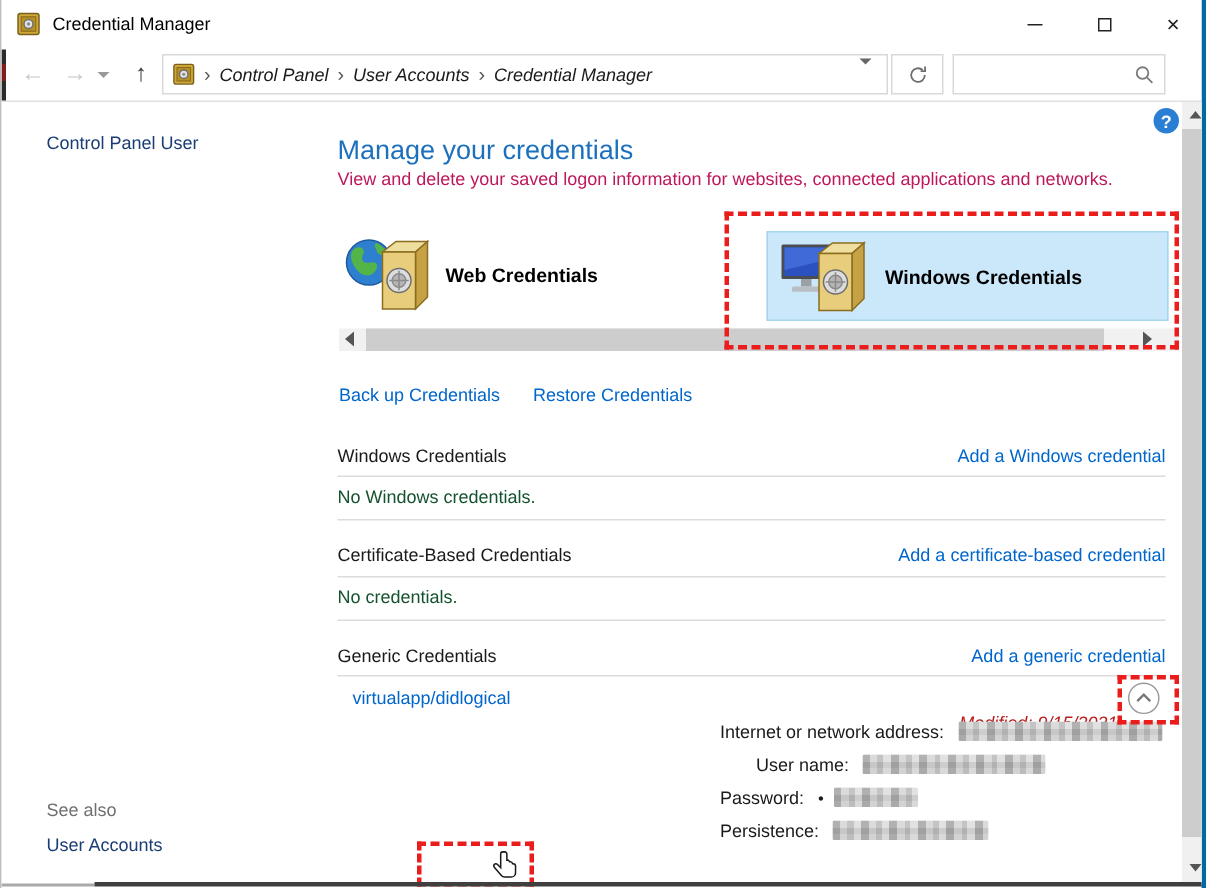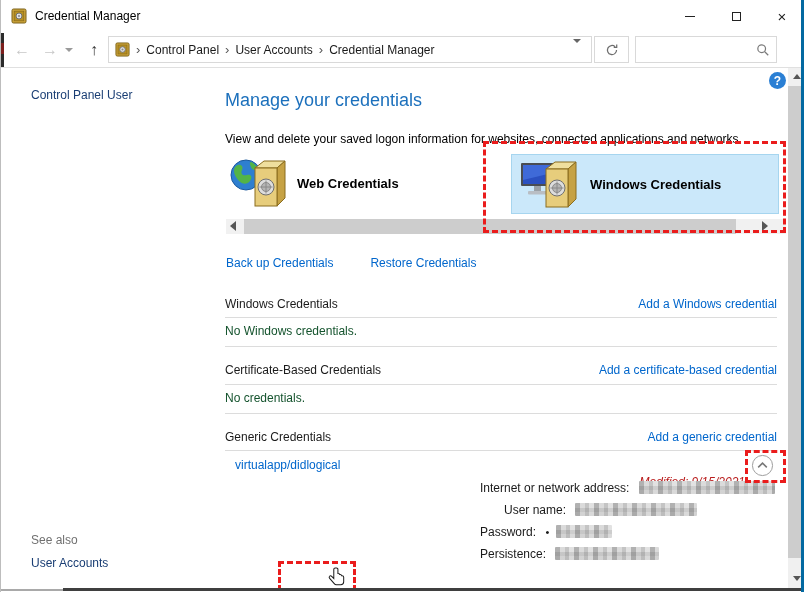--- a/index.html
+++ b/index.html
@@ -22,52 +22,52 @@
   .navbar { position:absolute; left:0; top:32px; width:804px; height:36px; background:#fff; border-bottom:1px solid #e0e0e0; }
   .edge-artifact { position:absolute; left:0; top:1px; width:3px; height:34px;
                    background:linear-gradient(#2b2b2b 0%,#2b2b2b 28%,#7c1f1d 28%,#7c1f1d 62%,#2b2b2b 62%); }
   .navarrow { position:absolute; top:0; height:35px; width:26px; display:flex; align-items:center; justify-content:center; font-size:16px; }
   .navarrow.disabled { color:#c7c7c7; }
   .navarrow.enabled { color:#3a3a3a; }
   .tri-down { width:0; height:0; border-left:4px solid transparent; border-right:4px solid transparent; border-top:4px solid #9a9a9a; }
   .dropbtn { position:absolute; left:60px; top:0; width:16px; height:35px; display:flex; align-items:center; justify-content:center; }
   .addressbar { position:absolute; left:107px; top:4px; width:484px; height:27px; border:1px solid #d9d9d9; background:#fff;
                 display:flex; align-items:center; padding:0 6px; gap:6px; }
-  .crumb { color:#1a1a1a; white-space:nowrap; }
+  .crumb { color:#1a1a1a; white-space:nowrap;font-style:italic; }
   .crumb-sep { color:#555; font-size:13px; }
   .addr-chevron { margin-left:auto; padding-right:4px; }
   .addr-chevron .tri-down { border-top-color:#666; }
   .refreshbtn { position:absolute; left:593px; top:4px; width:35px; height:27px; border:1px solid #d9d9d9; background:#fff;
                 display:flex; align-items:center; justify-content:center; }
   .searchbox { position:absolute; left:634px; top:4px; width:142px; height:27px; border:1px solid #d9d9d9; background:#fff; }
   .searchbox input { position:absolute; left:4px; top:1px; width:112px; height:23px; border:none; outline:none; font:inherit; }
   .mag-icon { position:absolute; right:6px; top:6px; }
 
   
   .content { position:absolute; left:0; top:68px; width:804px; height:521px; background:#fff; }
   .sidebar-home { position:absolute; left:30px; top:20px; color:#1a3e74; cursor:pointer; }
   .see-also { position:absolute; left:30px; top:465px; color:#707070; }
   .sidebar-link { position:absolute; left:30px; top:488px; color:#1a3e74; cursor:pointer; }
 
   .page-heading { position:absolute; left:224px; top:22px; font-size:18px; color:#1c70bc; }
-  .page-desc { position:absolute; left:224px; top:64px; color:#000000; }
+  .page-desc { position:absolute; left:224px; top:44px; color:#be185d; }
 
   .tile { position:absolute; display:flex; align-items:center; gap:8px; }
   .tile-web { left:226px; top:85px; width:250px; height:60px; }
   .tile-windows { left:510px; top:86px; width:268px; height:60px; background:#cbe8fa; border:1px solid #a6d5ef; padding-left:8px; }
   .tile-label { font-size:13px; font-weight:bold; color:#000; }
 
   .hscroll { position:absolute; left:225px; top:151px; width:560px; height:15px; background:#f1f1f1; }
   .hscroll-thumb { position:absolute; left:18px; top:0; width:492px; height:15px; background:#cdcdcd; }
   .hs-arrow { position:absolute; top:2px; width:0; height:0; }
   .hs-left  { left:4px;  border-top:5px solid transparent; border-bottom:5px solid transparent; border-right:6px solid #555; }
   .hs-right { right:18px; border-top:5px solid transparent; border-bottom:5px solid transparent; border-left:6px solid #555; }
 
   .link { color:#0066cc; cursor:pointer; white-space:nowrap; }
-  .backup-links { position:absolute; left:225px; top:188px; display:flex; gap:37px;justify-content:space-between; }
+  .backup-links { position:absolute; left:225px; top:188px; display:flex; gap:22px;justify-content:space-between; }
 
   .sections { position:absolute; left:224px; top:0; width:552px; }
   .sec-row { position:absolute; left:0; width:552px; display:flex; justify-content:space-between; }
   .divider { position:absolute; left:0; width:552px; height:1px; background:#dcdcdc; }
   .sec-title { color:#1a1a1a; }
   .empty-text { position:absolute; left:0; color:#14532d; }
 
   .cred-name { position:absolute; left:10px; top:390px; }
   .modified { position:absolute; right:32px; top:407px; color:#b91c1c; white-space:nowrap;font-style:italic; }
   .chev-circle { position:absolute; left:526px; top:386px; width:23px; height:23px; cursor:pointer; }

